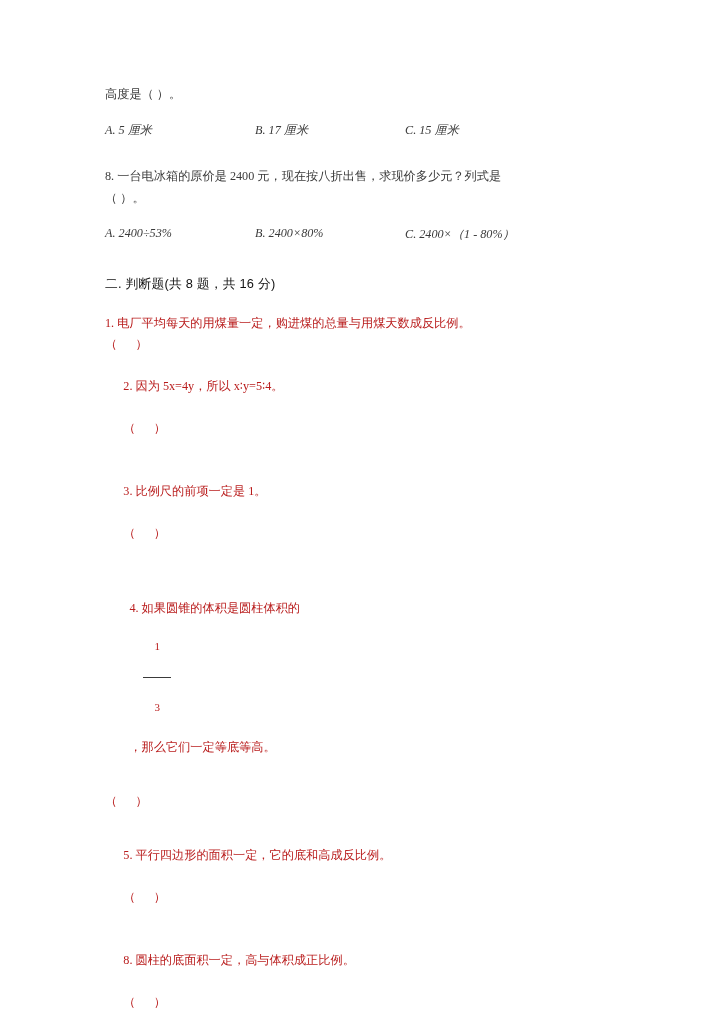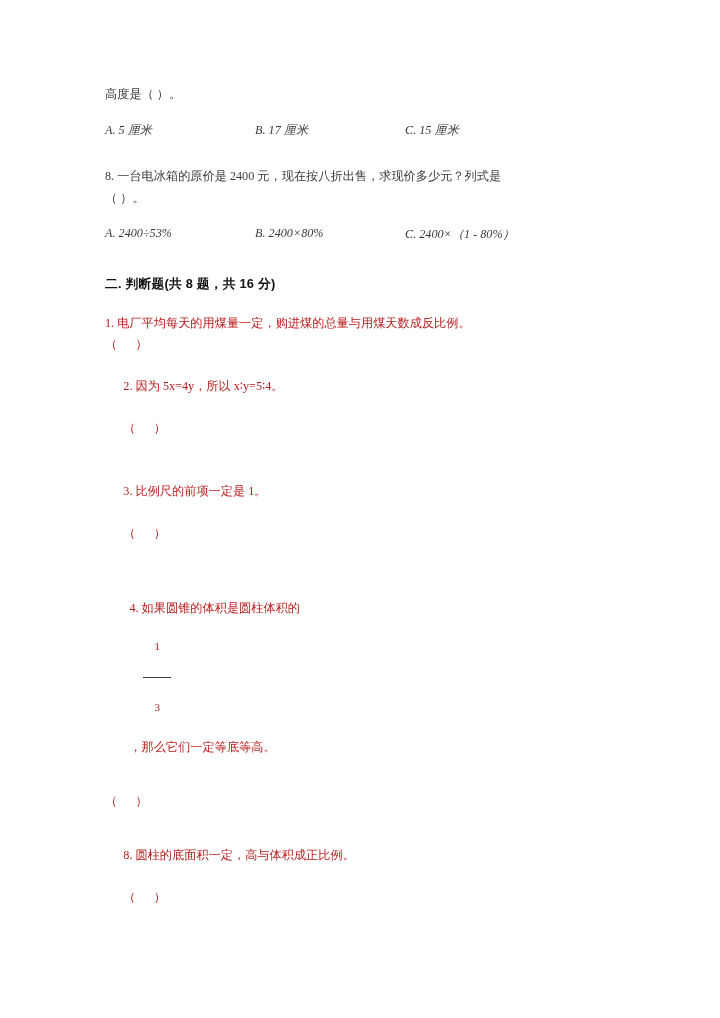--- a/index.html
+++ b/index.html
@@ -57,21 +57,21 @@
     top: 0;
     white-space: nowrap;
   }
   .opt-a { left: 0px; }
   .opt-b { left: 150px; }
   .opt-c { left: 300px; }
 
   
   .section-heading {
     font-size: 12.8px;
-    font-weight: bold;
+    font-weight: normal;
     color: #111111;
     letter-spacing: 0.2px;
     margin: 0;
     font-family: "Liberation Sans", "DejaVu Sans", sans-serif;
   }
 
   
   .tf-line {
     font-size: 12.2px;
     line-height: 21px;
@@ -163,20 +163,25 @@
           <span class="den">3</span>
         </span>
         <span>，那么它们一定等底等高。</span>
       </div>
       <div class="spacer-12"></div>
       <div class="tf-line">（      ）</div>
     </div>
 
     <div class="spacer-12"></div>
 
+    <div class="tf-line">
+      <span>5. 平行四边形的面积一定，它的底和高成反比例。</span>
+      <span class="paren-gap" style="width:52px"></span>
+      <span>（      ）</span>
+    </div>
 
     <div class="tf-line">
       <span>8. 圆柱的底面积一定，高与体积成正比例。</span>
       <span class="paren-gap" style="width:4px"></span>
       <span>（      ）</span>
     </div>
 
   </div>
 </div>
 

